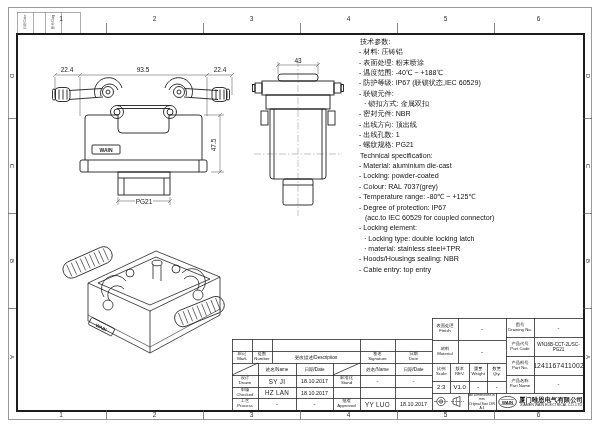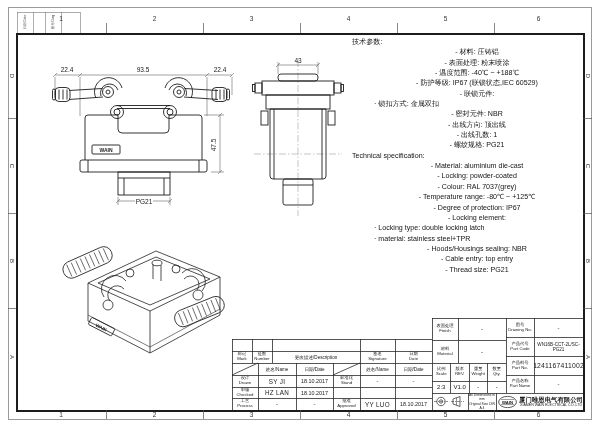--- a/index.html
+++ b/index.html
@@ -6,21 +6,21 @@
   #sheet{position:relative;width:600px;height:424px;background:#ffffff;
          font-family:"Liberation Sans",sans-serif;color:#1a1a1a;overflow:hidden;}
   .abs{position:absolute;}
   .outer-border{left:8px;top:7px;width:582px;height:411px;border:1px solid #9a9a9a;}
   .frame{left:16px;top:33px;width:565px;height:375px;border:2px solid #1c1c1c;}
   .zone-num{font-size:6.5px;color:#333;transform:translateX(-50%);line-height:8px;}
   .zone-letter{font-size:6px;color:#333;transform:translate(-50%,-50%) rotate(90deg);line-height:6px;}
   .corner-txt{font-size:3.4px;color:#555;transform:translate(-50%,-50%) rotate(-90deg);white-space:nowrap;}
   #spec-block{left:352px;top:37px;width:230px;}
   .spec-line{font-size:7.1px;line-height:10.35px;white-space:nowrap;color:#141414;}
-  .i0{margin-left:0;} .i1{margin-left:20px;text-align:center;} .i1_5{margin-left:13px;} .i2{margin-left:22px;}
+  .i0{margin-left:8px;} .i1{margin-left:7px;} .i1_5{margin-left:13px;} .i2{margin-left:12px;}
   .tb{display:flex;align-items:center;justify-content:center;text-align:center;overflow:hidden;color:#1a1a1a;}
   .lbl2{flex-direction:column;line-height:1.1;font-size:4.3px;color:#222;}
   .val{font-size:6px;}
   .name-val{font-size:6.3px;letter-spacing:.3px;}
   .date-val{font-size:5.4px;}
   .pcode{font-size:4.6px;}
   .pno{font-size:6.8px;letter-spacing:.2px;}
   .singlelbl{font-size:4.6px;}
   .note{flex-direction:column;font-size:3.4px;line-height:1.25;color:#222;}
   .company{display:flex;align-items:center;gap:2px;padding-left:2px;box-sizing:border-box;}
@@ -186,26 +186,26 @@
       <div class="spec-line i1">- 密封元件: NBR</div>
       <div class="spec-line i1">- 出线方向: 顶出线</div>
       <div class="spec-line i1">- 出线孔数: 1</div>
       <div class="spec-line i1">- 螺纹规格: PG21</div>
       <div class="spec-line i0">Technical specification:</div>
       <div class="spec-line i1">- Material: aluminium die-cast</div>
       <div class="spec-line i1">- Locking: powder-coated</div>
       <div class="spec-line i1">- Colour: RAL 7037(grey)</div>
       <div class="spec-line i1">- Temperature range: -80℃ ~ +125℃</div>
       <div class="spec-line i1">- Degree of protection: IP67</div>
+      <div class="spec-line i1_5">(acc.to IEC 60529 for coupled connector)</div>
       <div class="spec-line i1">- Locking element:</div>
       <div class="spec-line i2">· Locking type: double locking latch</div>
       <div class="spec-line i2">· material: stainless steel+TPR</div>
       <div class="spec-line i1">- Hoods/Housings sealing: NBR</div>
       <div class="spec-line i1">- Cable entry: top entry</div>
-      <div class="spec-line i1">- Thread size: PG21</div>
     </div>
 
   <div class="abs tb lbl2" style="left:232px;top:351px;width:20px;height:12px">
     <span>标记</span>
       <span>Mark</span>
   </div>
   <div class="abs tb lbl2" style="left:252px;top:351px;width:20px;height:12px">
     <span>处数</span>
       <span>Number</span>
   </div>

